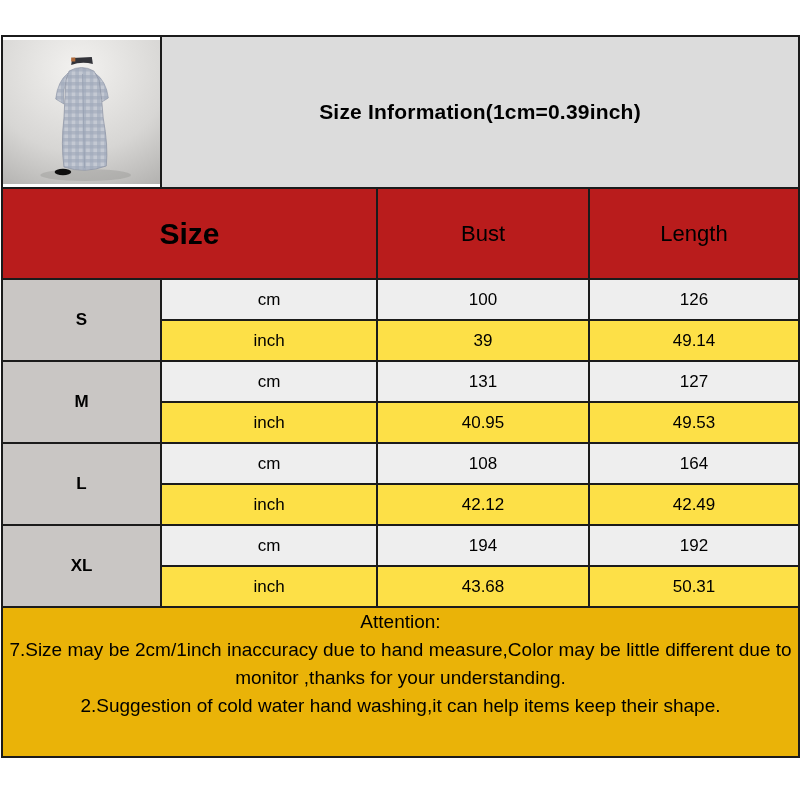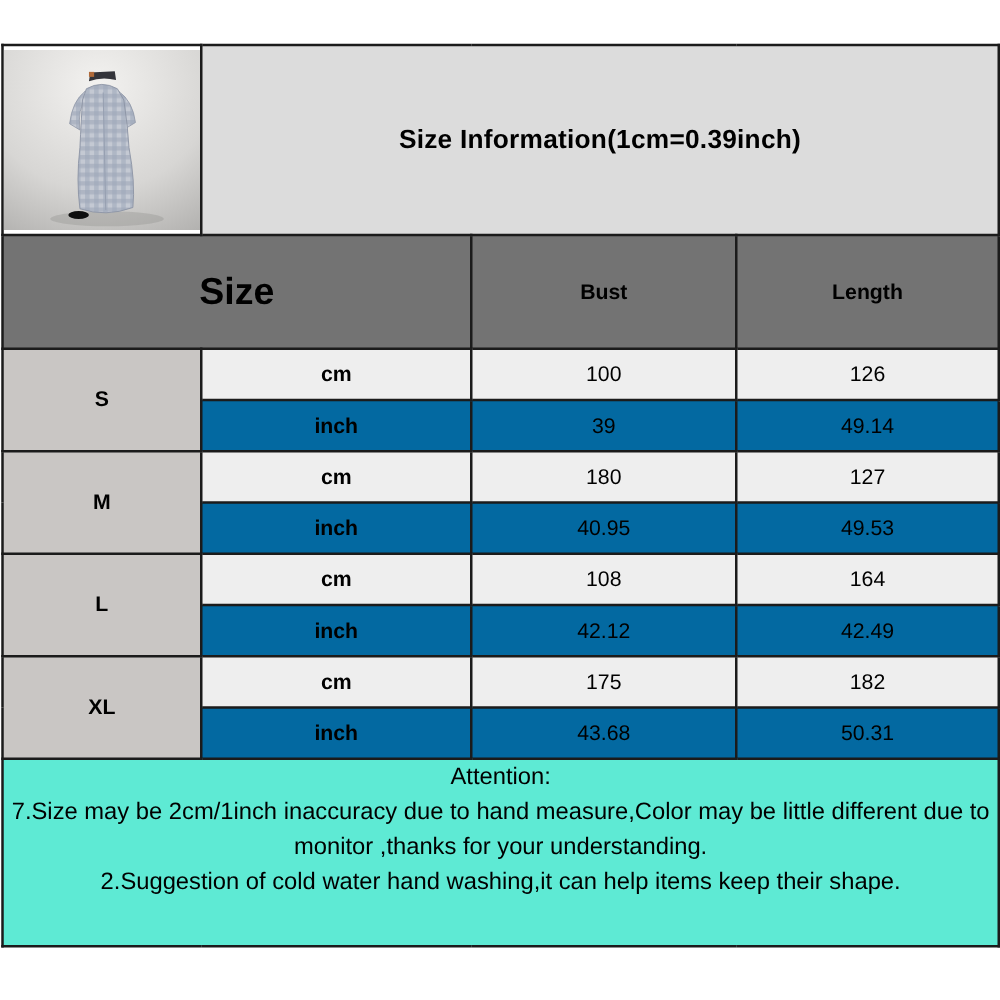--- a/index.html
+++ b/index.html
@@ -13,35 +13,35 @@
   }
   table.size-table td { border:2px solid #1b1b1b; text-align:center; vertical-align:middle; padding:0; }
 
   
   .img-cell { background:#ffffff; padding:4px; height:152px; }
   .photo { width:100%; height:144px; }
   .photo svg { display:block; width:100%; height:100%; }
   .title-cell { background:#dcdcdc; font-weight:bold; font-size:21px; letter-spacing:0.2px; }
 
   
-  .header-row td { background:#737373; height:91px; }
+  .header-row td { background:#b91c1c; height:91px; }
   .size-h { font-weight:bold; font-size:30px; }
-  .col-h  { font-weight:bold; font-size:17px; }
+  .col-h  { font-weight:normal; font-size:22px; }
 
   
   .data-row td { height:41px; font-size:17px; }
   .lbl  { background:#c9c6c4; font-weight:bold; font-size:18px; }
-  .unit { font-weight:bold; }
+  .unit { font-weight:normal; }
   tr.cm-row   .unit, tr.cm-row   .val { background:#eeeeee; }
-  tr.inch-row .unit, tr.inch-row .val { background:#0369a1; }
+  tr.inch-row .unit, tr.inch-row .val { background:#fde047; }
 
   
   .attention-cell {
     height:150px; text-align:left; vertical-align:top !important;
-    background:#5eead4; padding:3px 8px 0 7px;
+    background:#eab308; padding:3px 8px 0 7px;
     font-size:19px; line-height:28px;
   }
 </style>
 </head>
 <body>
 
 <div class="sheet">
   <table class="size-table">
     <colgroup>
       <col style="width:159px">
@@ -98,21 +98,21 @@
     </tr>
     <tr class="data-row inch-row">
       <td class="unit">inch</td>
       <td class="val">39</td>
       <td class="val">49.14</td>
     </tr>
 
     <tr class="data-row cm-row">
       <td class="lbl" rowspan="2">M</td>
       <td class="unit">cm</td>
-      <td class="val">180</td>
+      <td class="val">131</td>
       <td class="val">127</td>
     </tr>
     <tr class="data-row inch-row">
       <td class="unit">inch</td>
       <td class="val">40.95</td>
       <td class="val">49.53</td>
     </tr>
 
     <tr class="data-row cm-row">
       <td class="lbl" rowspan="2">L</td>
@@ -122,22 +122,22 @@
     </tr>
     <tr class="data-row inch-row">
       <td class="unit">inch</td>
       <td class="val">42.12</td>
       <td class="val">42.49</td>
     </tr>
 
     <tr class="data-row cm-row">
       <td class="lbl" rowspan="2">XL</td>
       <td class="unit">cm</td>
-      <td class="val">175</td>
-      <td class="val">182</td>
+      <td class="val">194</td>
+      <td class="val">192</td>
     </tr>
     <tr class="data-row inch-row">
       <td class="unit">inch</td>
       <td class="val">43.68</td>
       <td class="val">50.31</td>
     </tr>
 
     <tr>
       <td class="attention-cell" colspan="4">
         <div>Attention:</div>

